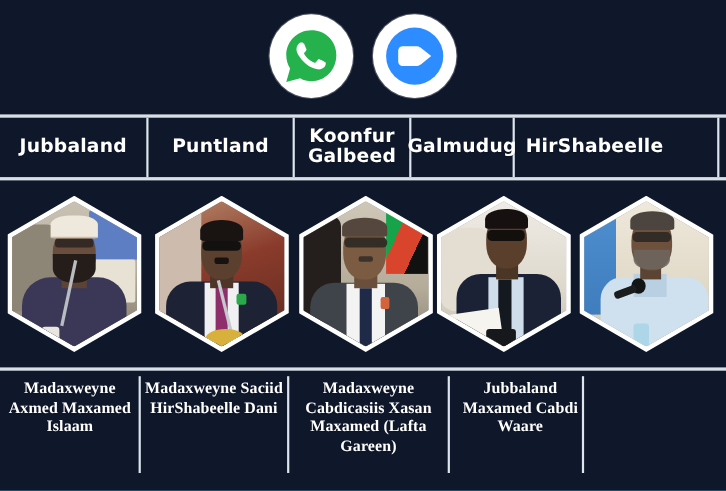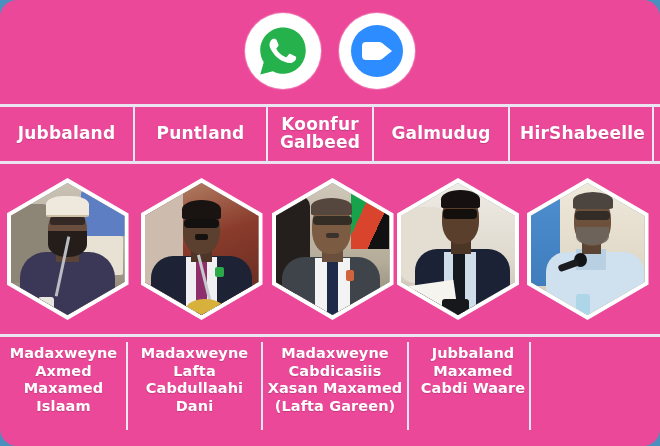--- a/index.html
+++ b/index.html
@@ -4,22 +4,21 @@
 <style>
   html,body{margin:0;padding:0;}
   body{
     width:660px;height:446px;overflow:hidden;
     background:#4a90bf;
     font-family:"DejaVu Sans", sans-serif;
     position:relative;
   }
   .stage{
     position:absolute;inset:0;
-    background:#ec4899;
-    border-radius:17px;
+    background:#0f172a;
   }
 
   
   .icon-row{
     position:absolute;left:0;top:8px;width:660px;height:86px;
     display:flex;align-items:center;justify-content:center;gap:18px;
   }
   .app-circle{
     width:76px;height:76px;border-radius:50%;
     background:#ffffff;
@@ -185,20 +184,21 @@
     display:flex;align-items:flex-start;justify-content:center;
     text-align:center;
     color:#ffffff;
     font-weight:bold;
     font-size:14.5px;
     line-height:1.22;
     letter-spacing:.1px;
     padding-top:8px;
     box-sizing:border-box;
     text-shadow:0 1px 1px rgba(0,0,0,.18);
+    font-family:Liberation Serif, serif;
   }
   .vdiv{
     position:absolute;top:342px;width:2px;height:88px;
     background:rgba(233,241,247,.95);
   }
   .edge{
     position:absolute;top:107px;width:2px;height:54px;
     background:rgba(233,241,247,.95);
   }
 </style>
@@ -232,21 +232,21 @@
     <div class="state-cell" style="width:135px">
         <span>Jubbaland</span>
       </div>
     <div class="state-cell" style="width:133px">
         <span>Puntland</span>
       </div>
     <div class="state-cell" style="width:106px">
         <span style="white-space:pre-line">Koonfur
 Galbeed</span>
       </div>
-    <div class="state-cell" style="width:136px">
+    <div class="state-cell" style="width:94px">
         <span>Galmudug</span>
       </div>
     <div class="state-cell" style="width:145px">
         <span>HirShabeelle</span>
       </div>
   </div>
   <div class="edge" style="left:652px"></div>
 
   <div class="photo-row">
 
@@ -359,21 +359,21 @@
         </div>
       </div>
     </div>
   </div>
 
   <div class="name-band">
     <div class="name-cell" style="width:127px">
       <span>Madaxweyne Axmed Maxamed Islaam</span>
     </div>
     <div class="name-cell" style="width:135px">
-      <span>Madaxweyne Lafta Cabdullaahi Dani</span>
+      <span>Madaxweyne Saciid HirShabeelle Dani</span>
     </div>
     <div class="name-cell" style="width:146px">
       <span>Madaxweyne Cabdicasiis Xasan Maxamed (Lafta Gareen)</span>
     </div>
     <div class="name-cell" style="width:130px">
       <span>Jubbaland Maxamed Cabdi Waare</span>
     </div>
   </div>
 
   <div class="vdiv" style="left:126px"></div>

